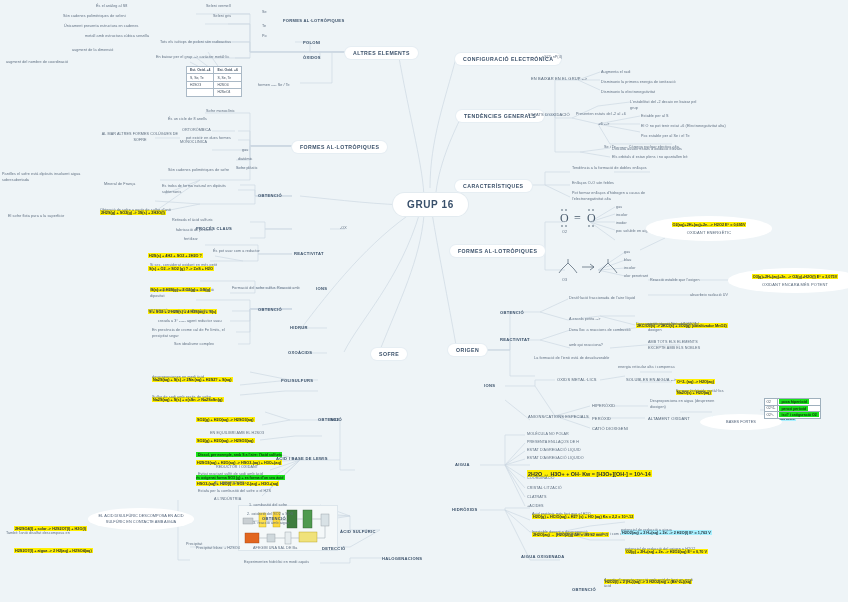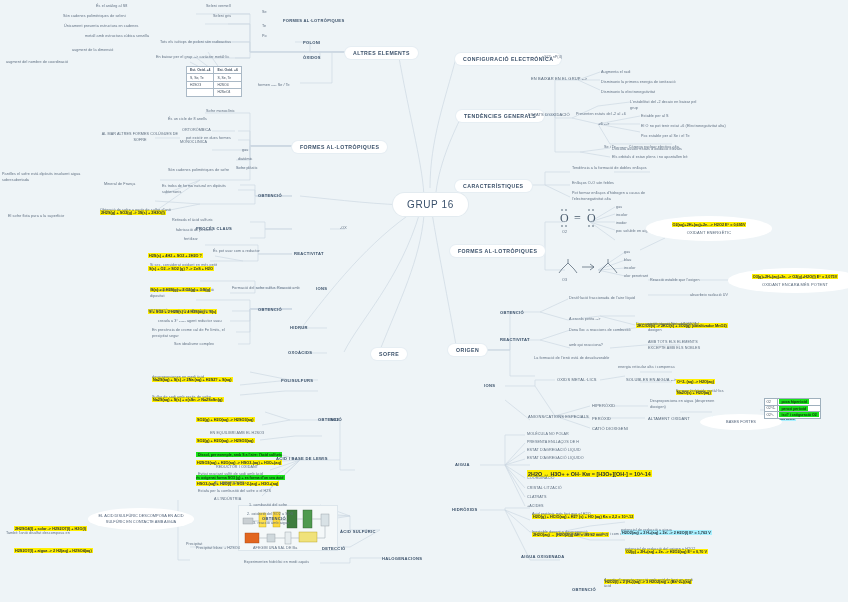--- a/index.html
+++ b/index.html
@@ -10,21 +10,21 @@
     color:#3b4a57;
     -webkit-font-smoothing:antialiased;
   }
   #canvas{position:absolute;inset:0;}
   svg.links{position:absolute;left:0;top:0;width:848px;height:602px;pointer-events:none;}
   .node{position:absolute;white-space:nowrap;}
 
   
   .root{
     background:#fff;border-radius:14px;padding:6px 14px;
-    font-size:10px;font-weight:normal;letter-spacing:.6px;color:#39506b;
+    font-size:10px;font-weight:bold;letter-spacing:.6px;color:#39506b;
     box-shadow:0 0 0 1px #e3ebf0;
   }
   .lvl1{
     background:#fff;border-radius:10px;padding:3px 8px;
     font-size:5.2px;font-weight:bold;letter-spacing:.45px;color:#3a5069;
     box-shadow:0 0 0 1px #e6eef3;
   }
   .lvl2{font-size:4.1px;font-weight:bold;letter-spacing:.3px;color:#3a5069;}
   .lvl3{font-size:4px;color:#546578;letter-spacing:.15px;}
   .lvl4{font-size:3.7px;color:#5e6e80;letter-spacing:.1px;}

